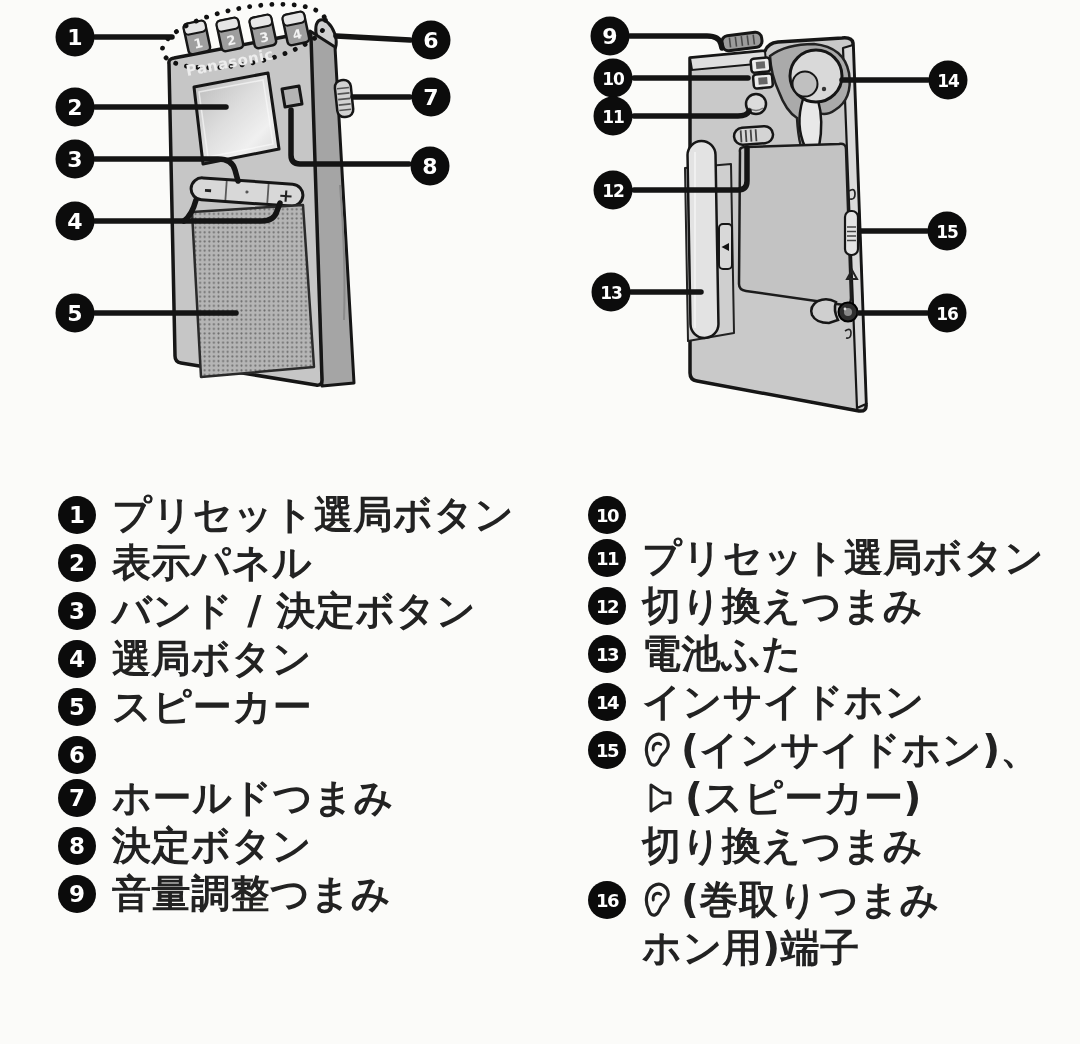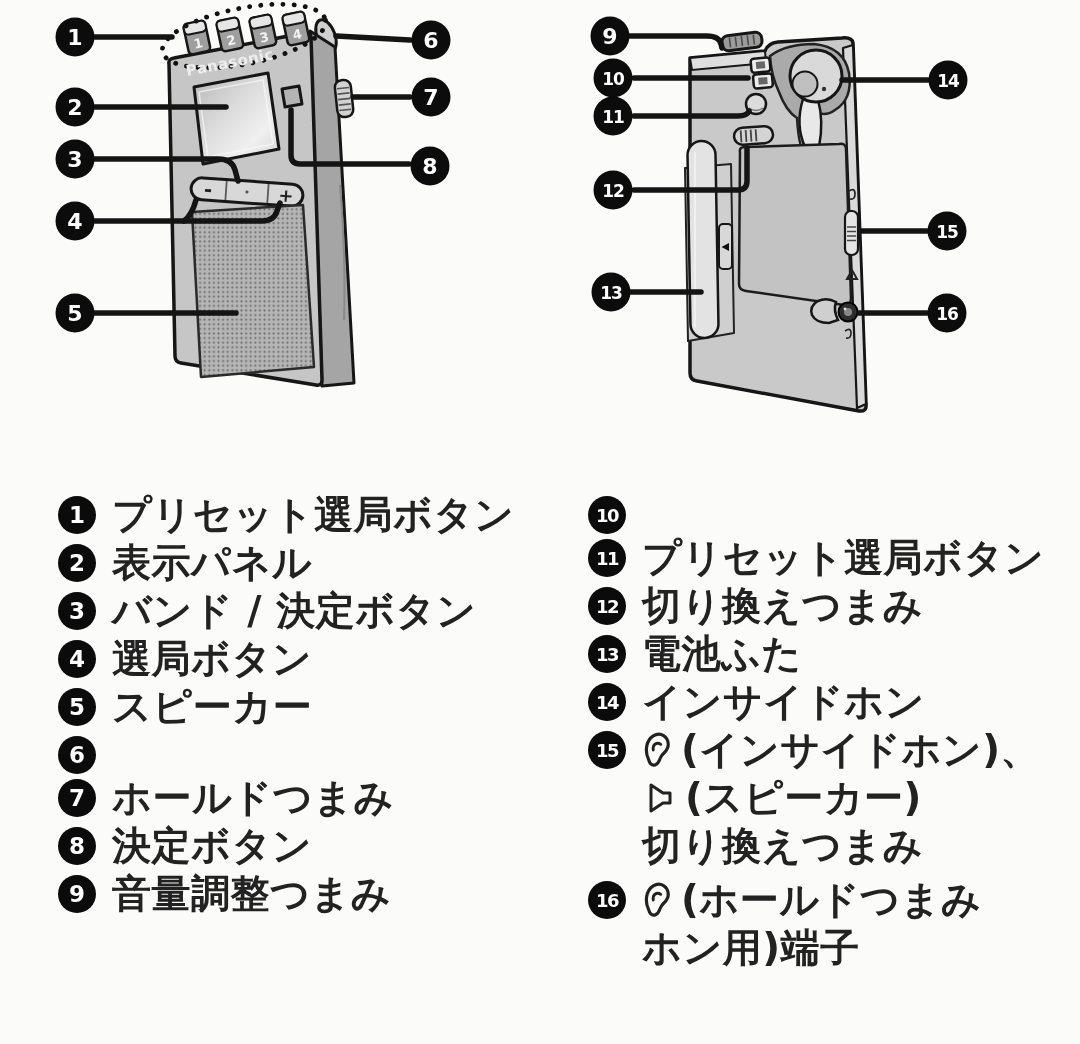--- a/index.html
+++ b/index.html
@@ -375,18 +375,18 @@
   <div class="legend-item gap-top">
     <span class="badge two">16</span>
     <div class="ltext">
       <div class="lline">
         <span class="inline-icon">
           <svg width="30" height="38" viewBox="0 0 32 40">
               <path d="M7,30 C3,22 4,10 12,5 C20,0 28,6 28,14 C28,20 24,22 21,26 C18,30 19,34 14,36 C10,37 8,34 7,30" fill="none" stroke="#222" stroke-width="3.4" stroke-linecap="round"></path>
               <path d="M12,20 C11,14 16,11 20,14" fill="none" stroke="#222" stroke-width="3" stroke-linecap="round"></path>
             </svg>
         </span>
-        <span>(ホールドつまみ</span>
+        <span>(巻取りつまみ</span>
       </div>
       <div class="lline">ホン用)端子</div>
     </div>
   </div>
 </div>
 
 </body></html>

